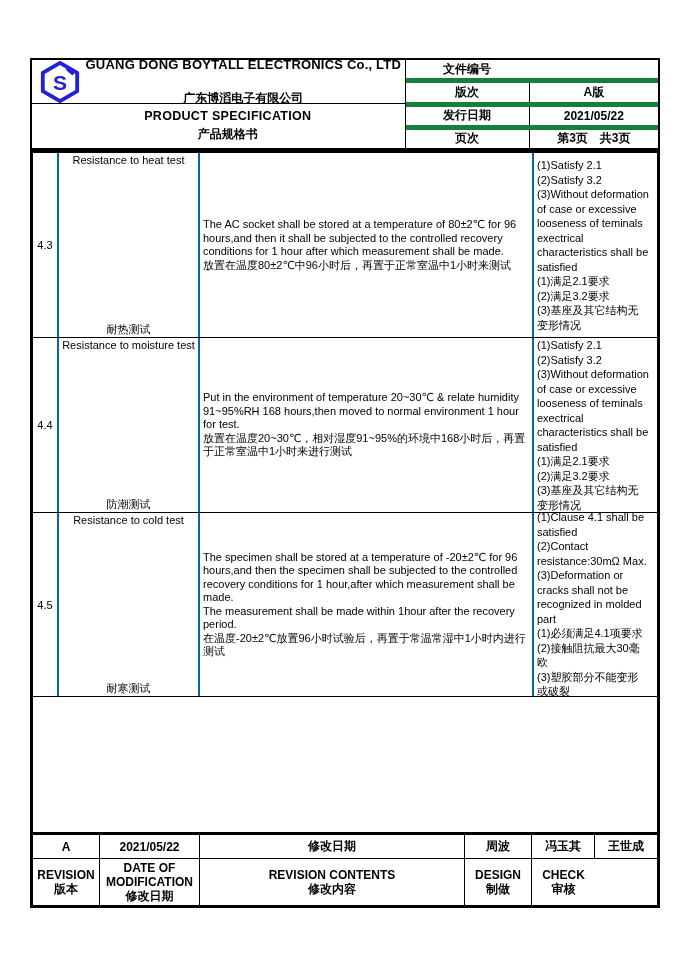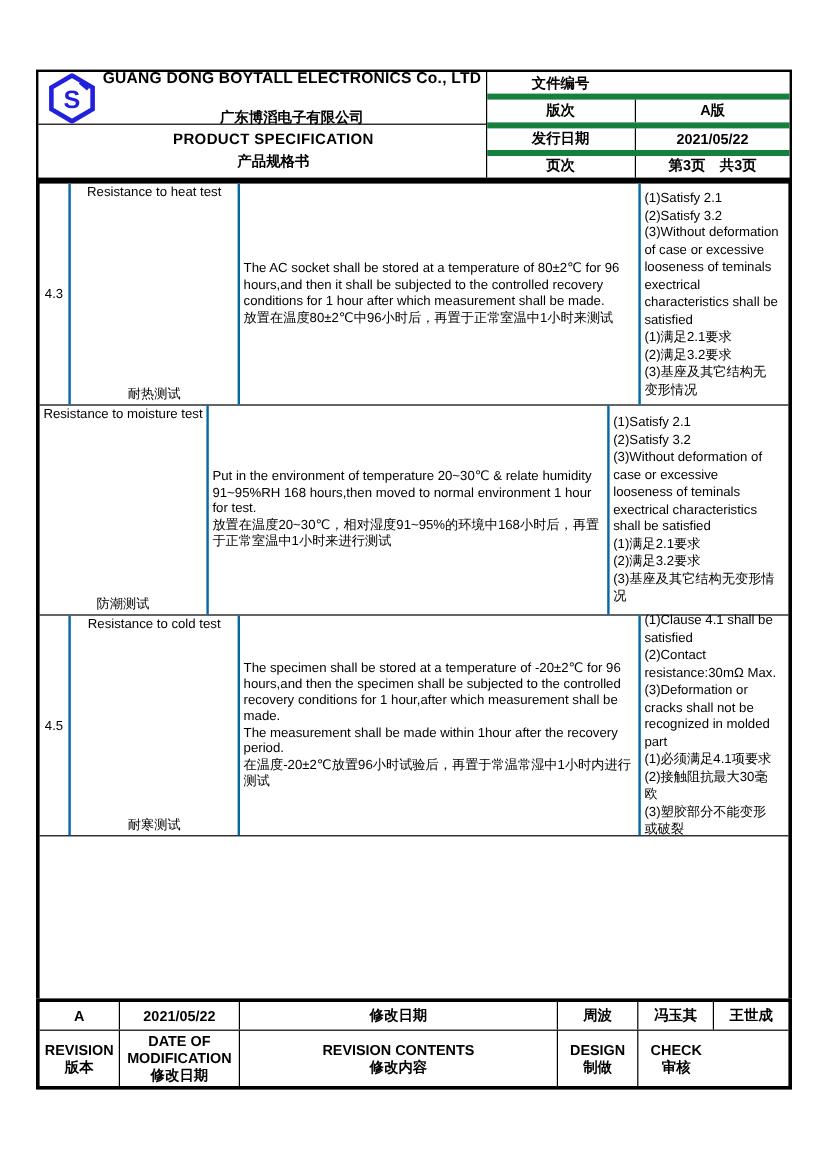--- a/index.html
+++ b/index.html
@@ -169,20 +169,21 @@
       <div class="txt">(1)Satisfy 2.1
 (2)Satisfy 3.2
 (3)Without deformation of case or excessive looseness of teminals exectrical characteristics shall be satisfied
 (1)满足2.1要求
 (2)满足3.2要求
 (3)基座及其它结构无变形情况</div>
     </div>
   </div>
 
   <div class="spec-row row-44">
+    <div class="cell cell-num">4.4</div>
     <div class="cell cell-name">
       <span>Resistance to moisture test</span>
       <span>防潮测试</span>
     </div>
     <div class="cell cell-desc">
       <div class="txt">Put in the environment of temperature 20~30℃ &amp; relate humidity 91~95%RH 168 hours,then moved to normal environment 1 hour for test.
 放置在温度20~30℃，相对湿度91~95%的环境中168小时后，再置于正常室温中1小时来进行测试</div>
     </div>
     <div class="cell cell-req">
       <div class="txt">(1)Satisfy 2.1

